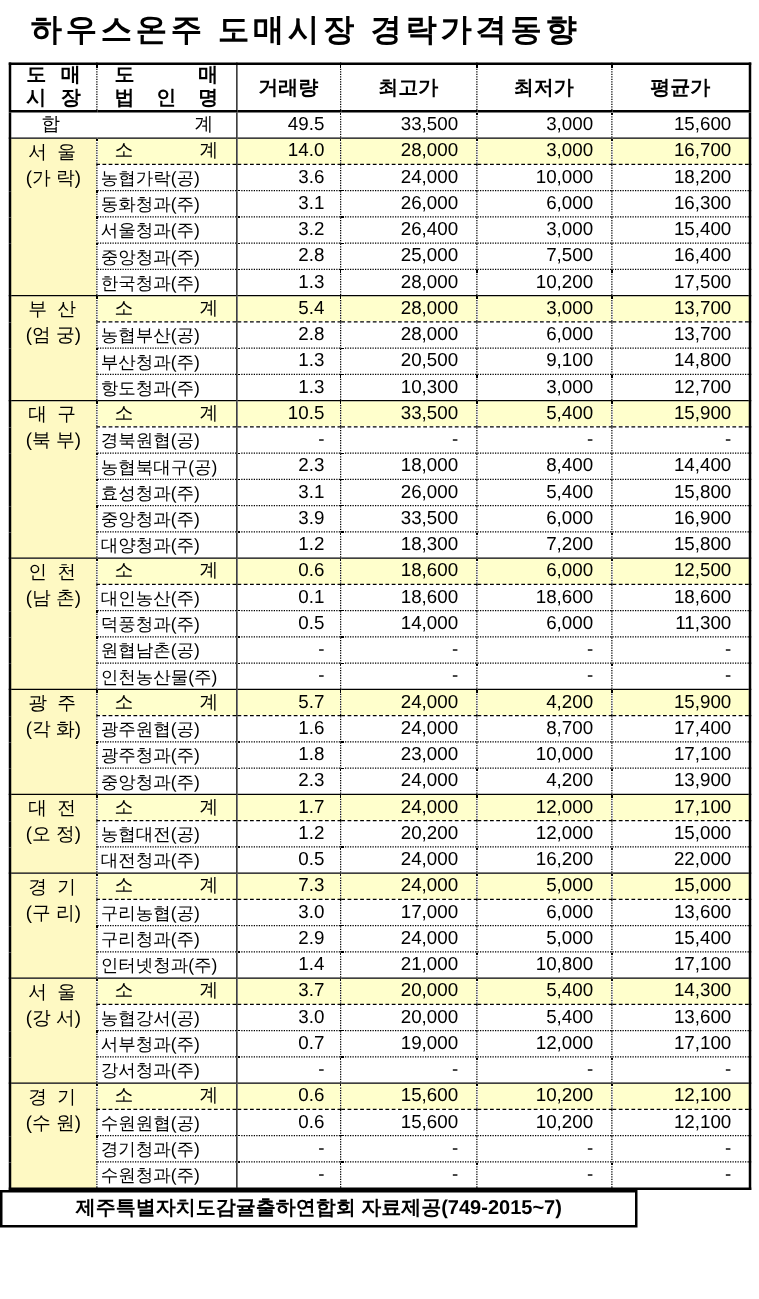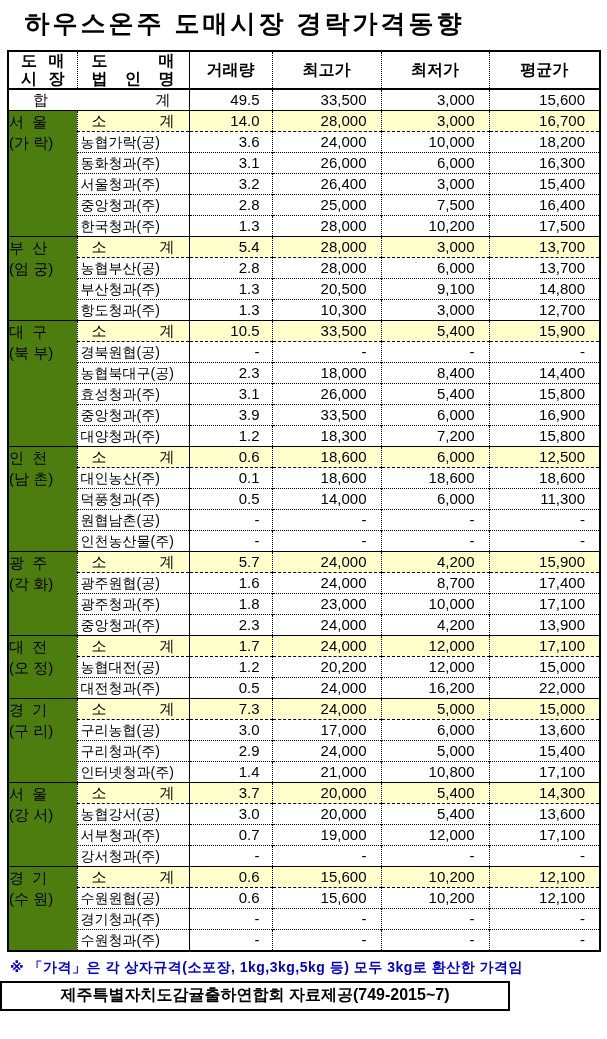--- a/index.html
+++ b/index.html
@@ -51,21 +51,21 @@
   tr.sec-start td, tr.total-sep td { border-top:1.5px solid #000; }
   tr.after-subtotal td { border-top:1px dashed #000;margin-top:40px; }
   tr.row-dotted td { border-top:1px dotted #000; }
 
   td.total-name { padding:0; }
   .spread { display:flex; justify-content:space-between; align-items:center; }
   .total-spread { padding:0 18px 0 24px; font-size:15px; }
   .subtotal-spread { padding:0 14px; font-size:15px; }
 
   td.region-cell {
-    vertical-align:top; text-align:left; background:#4d7c0f;
+    vertical-align:top; text-align:center; background:#fef9c3;
     font-size:15px; line-height:21px;
   }
   .region-l1 { letter-spacing:2px; }
   .region-l2 { letter-spacing:0; }
 
   td.name-cell { padding-left:3px; font-size:14px; text-align:left; }
   td.num-cell { text-align:right; padding-right:14px; }
   td.num-cell.vol { padding-right:12px; }
 
   tr.subtotal td:not(.region-cell) { background:var(--subtotal-bg,#FFFFCC); }
@@ -500,17 +500,16 @@
         <tr class="row-dotted">
           <td class="name-cell solid-r">수원청과(주)</td>
           <td class="num-cell vol">-</td>
           <td class="num-cell">-</td>
           <td class="num-cell">-</td>
           <td class="num-cell">-</td>
         </tr>
       </tbody>
   </table>
 
-  <div class="footnote">※  「가격」은 각 상자규격(소포장, 1kg,3kg,5kg 등) 모두 3kg로 환산한 가격임</div>
 
   <div class="source-box">제주특별자치도감귤출하연합회 자료제공(749-2015~7)</div>
 
 </div>
 
 </body></html>

